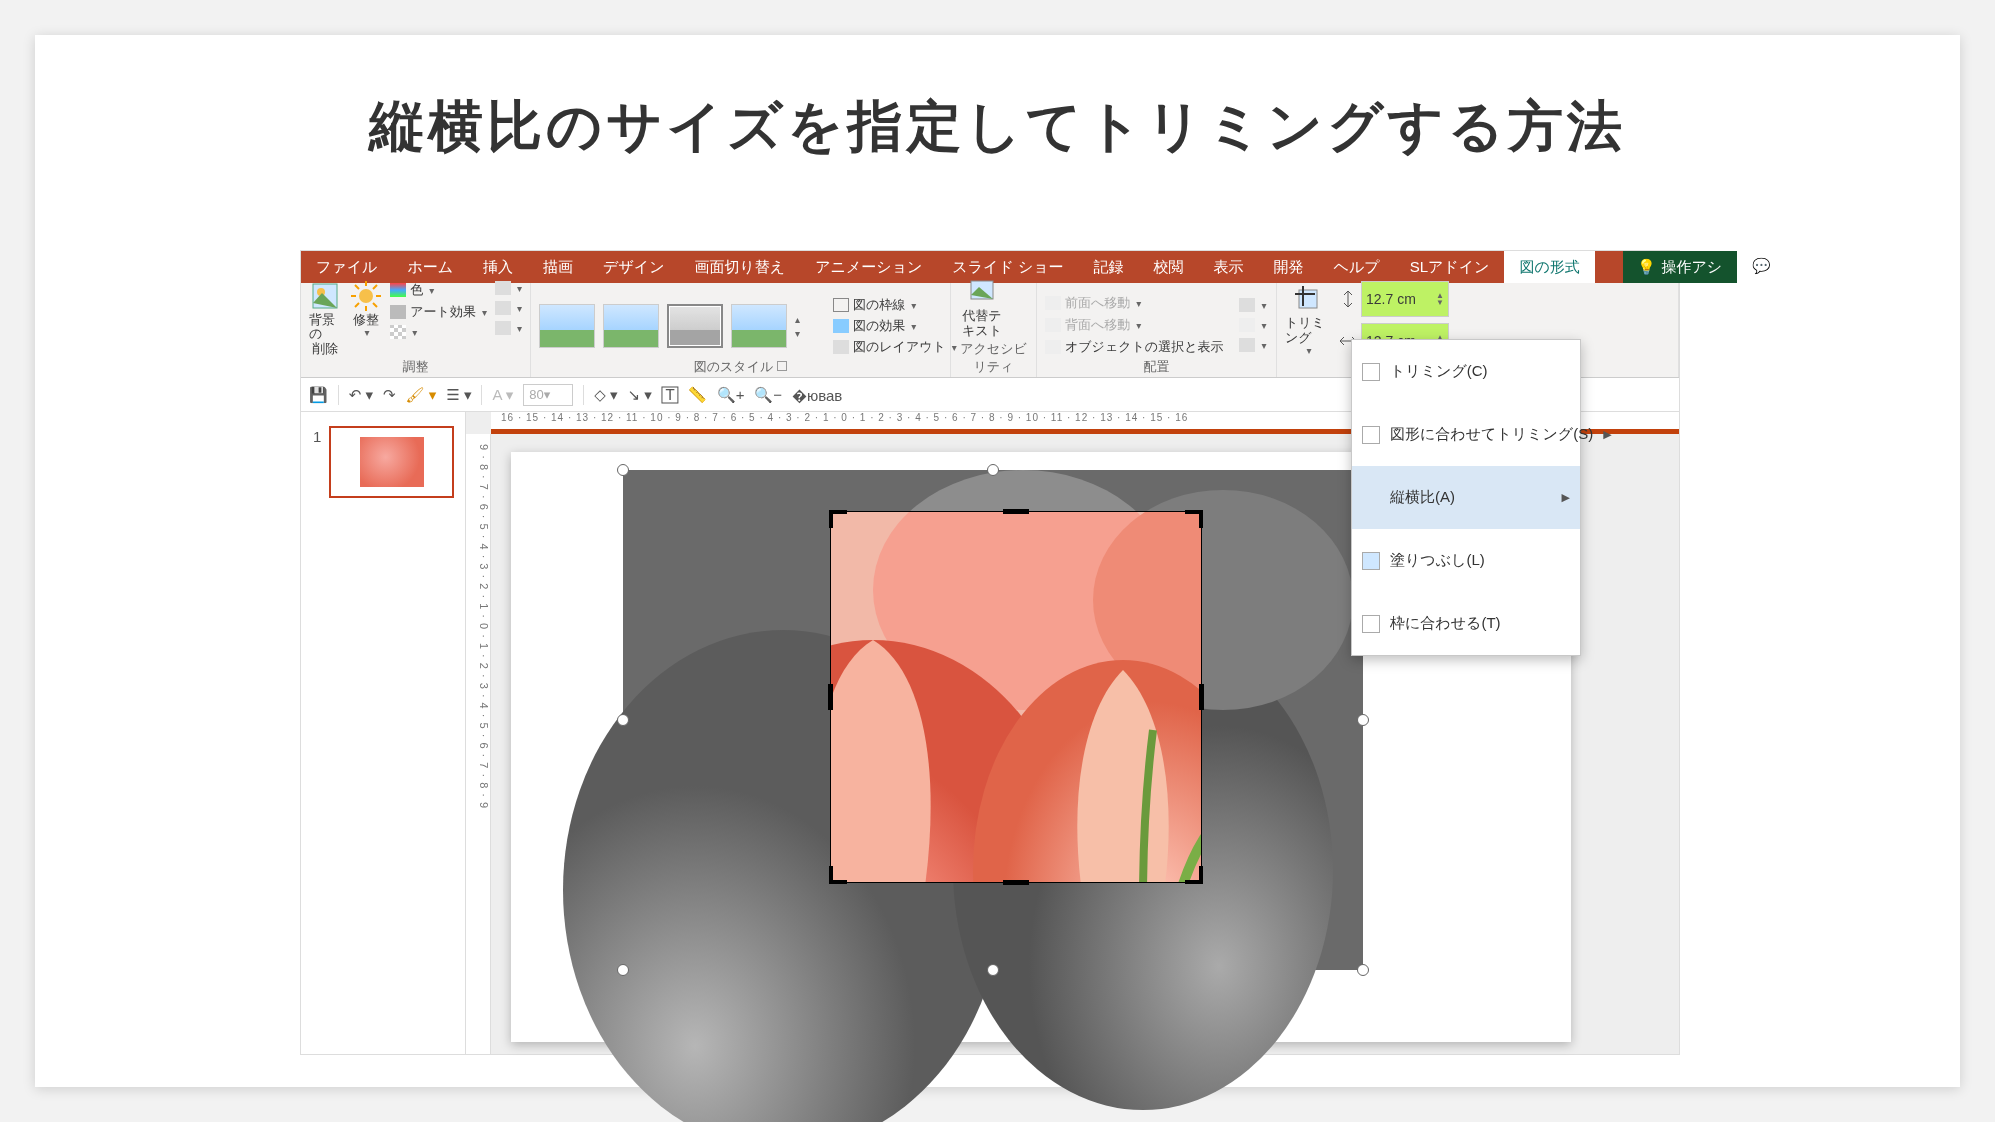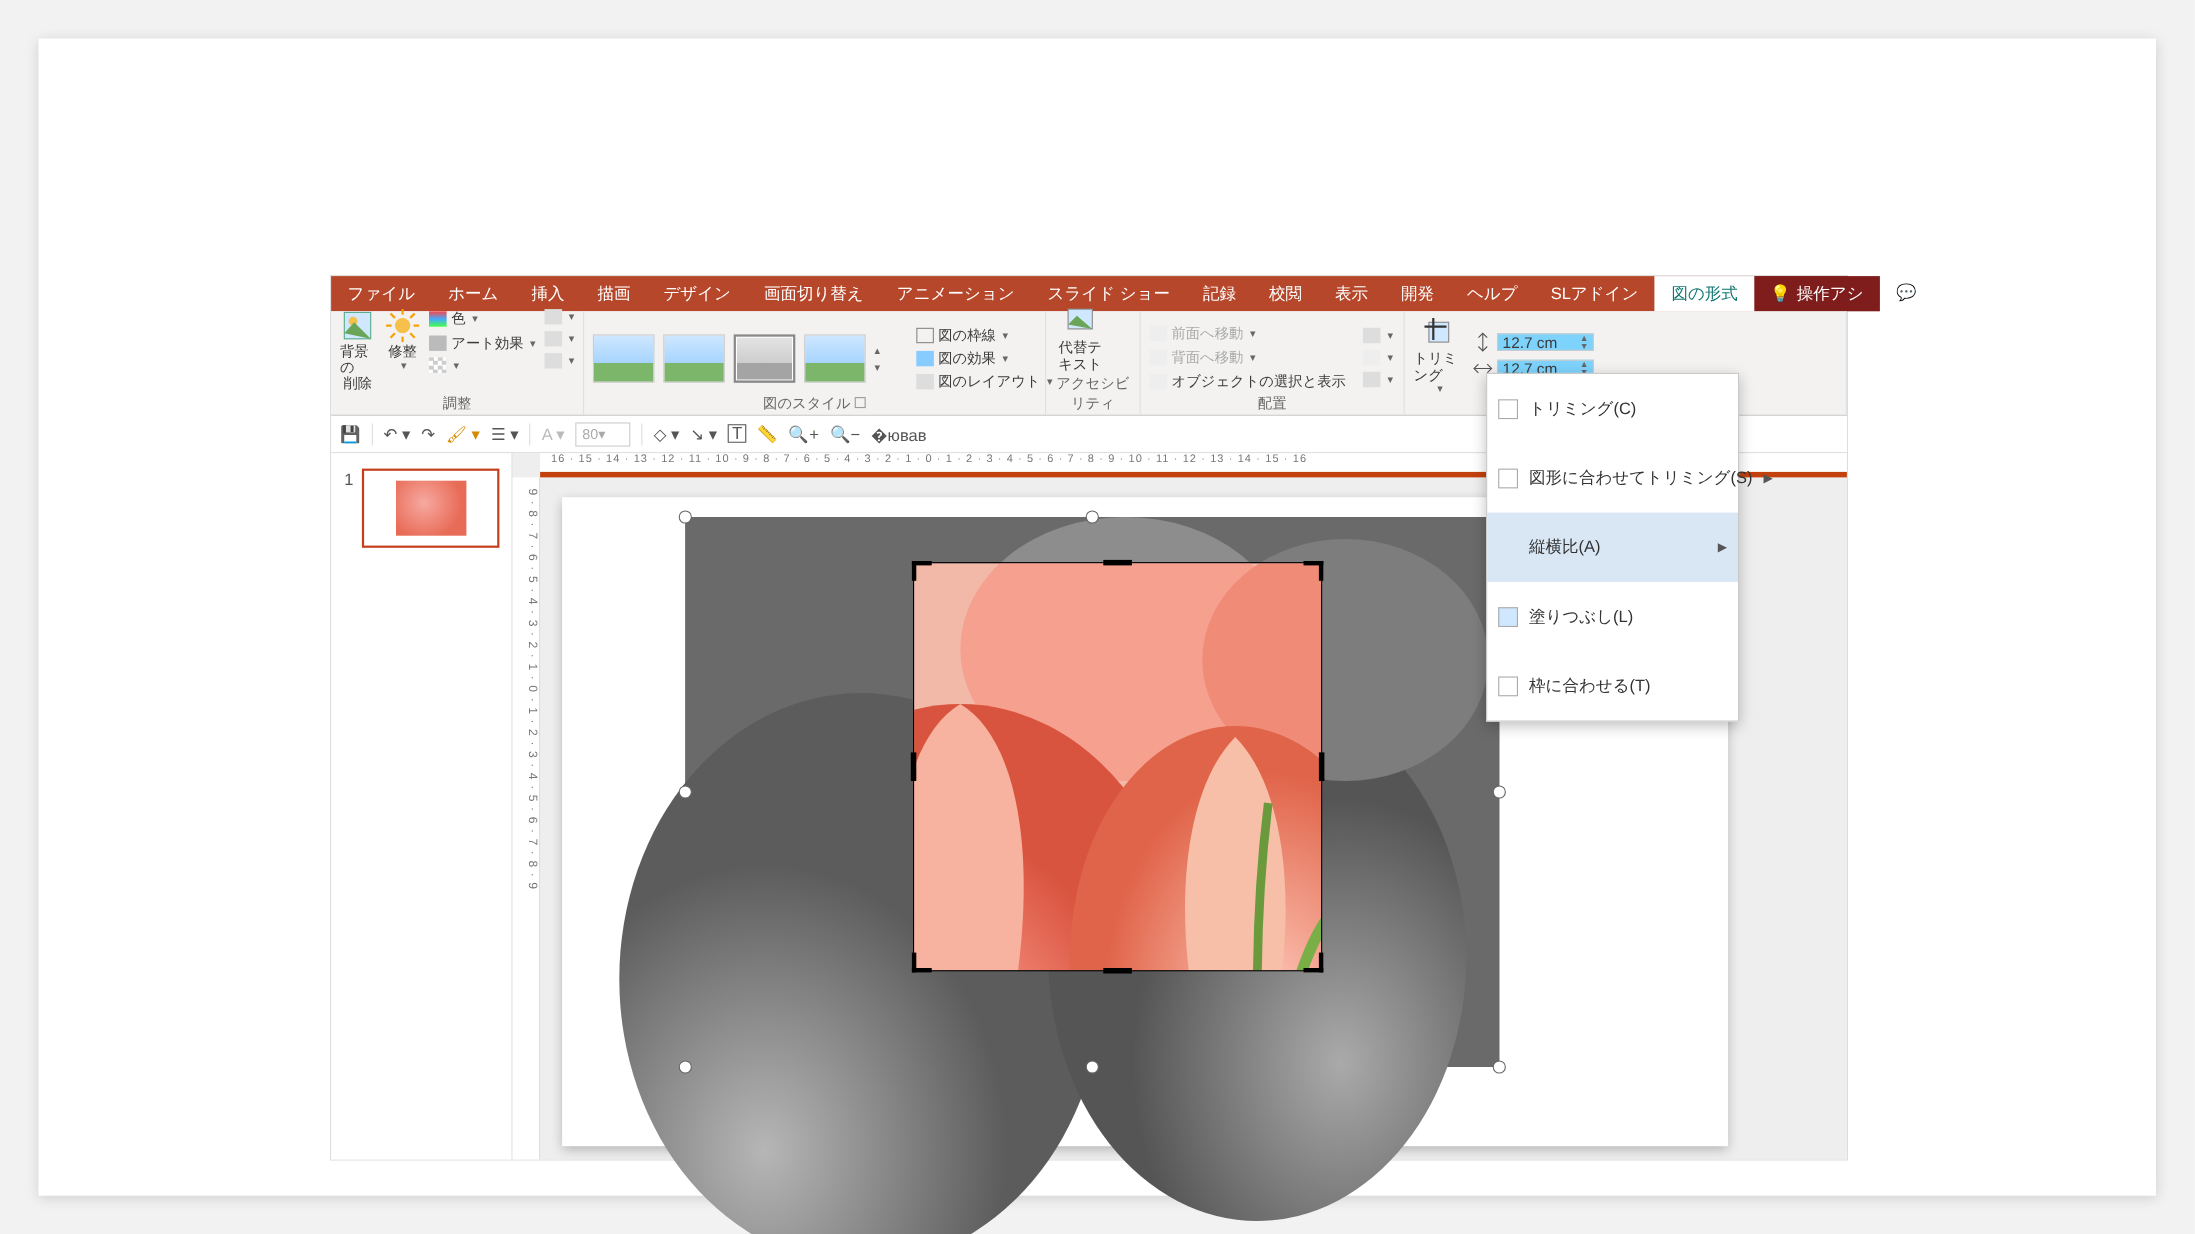--- a/index.html
+++ b/index.html
@@ -6,21 +6,21 @@
   *{box-sizing:border-box;}
   .page{width:1995px;height:1122px;position:relative;}
   .card{position:absolute;left:35px;top:35px;right:35px;bottom:35px;background:#fff;box-shadow:0 2px 12px rgba(0,0,0,.15);}
   .title{font-size:55px;font-weight:700;color:#333;letter-spacing:4px;text-align:center;padding:55px 0 22px;}
   .shot{position:absolute;left:265px;top:215px;width:1380px;height:805px;background:#fff;border:1px solid #ddd;}
 
   
   .tabbar{height:32px;background:#b7472a;display:flex;align-items:stretch;font-size:15px;color:#fff;}
   .tabbar .tab{padding:7px 15px 0;cursor:pointer;white-space:nowrap;}
   .tabbar .tab.active{background:#fff;color:#0f766e;}
-  .tabbar .tab.highlight{background:#7f1d1d;}
+  .tabbar .tab.highlight{background:#14532d;margin-left:28px;}
   .tabbar .spacer{flex:1;}
   .tabbar .bulb{display:inline-block;margin-right:5px;}
   .tabbar .comment{width:30px;text-align:center;padding-top:6px;}
 
   
   .ribbon{height:95px;border-bottom:1px solid #ccc;background:#f3f2f1;display:flex;position:relative;font-size:14px;color:#3a3a3a;}
   .group{border-right:1px solid #e0e0e0;display:flex;flex-direction:column;justify-content:flex-end;padding:4px 8px 1px;}
   .group .row{display:flex;gap:8px;align-items:center;}
   .group .glabel{font-size:13px;color:#666;text-align:center;margin-top:2px;}
   .bigbtn{display:flex;flex-direction:column;align-items:center;width:46px;font-size:13px;line-height:1.1;}
@@ -28,21 +28,21 @@
   .sm{font-size:13px;color:#3a3a3a;display:flex;align-items:center;gap:4px;white-space:nowrap;}
   .sm.dis{color:#aaa;}
   .sm .sq{display:inline-block;width:16px;height:14px;}
   .carrot{font-size:10px;color:#666;margin-left:2px;}
   .style-thumb{width:56px;height:44px;border:1px solid #ccc;background:linear-gradient(#cfe7ff,#a6d4ff 60%,#7bb66b 60%);display:inline-block;}
   .style-thumb.sel{border:2px solid #888;box-shadow:0 0 0 1px #fff inset;filter:grayscale(1);}
   .style-strip{display:flex;gap:8px;align-items:center;}
   .style-strip .more{width:20px;display:flex;flex-direction:column;gap:3px;justify-content:center;color:#666;font-size:10px;}
   .dl{display:inline-block;width:10px;height:10px;border:1px solid #999;margin-left:4px;}
 
-  .sizebox{display:flex;align-items:center;gap:3px;border:1px solid #ccc;background:#7dd3fc;height:16px;padding:0 4px;font-size:14px;width:88px;justify-content:space-between;}
+  .sizebox{display:flex;align-items:center;gap:3px;border:1px solid #ccc;background:#bef264;height:36px;padding:0 4px;font-size:14px;width:88px;justify-content:space-between;}
   .spin{display:flex;flex-direction:column;font-size:8px;line-height:7px;color:#666;}
 
   
   .qat{height:34px;border-bottom:1px solid #ddd;background:#fff;display:flex;align-items:center;gap:10px;padding:0 8px;font-size:15px;color:#555;}
   .qat .sep{width:1px;height:20px;background:#ddd;}
   .qat .fontbox{width:50px;height:22px;border:1px solid #ccc;display:flex;align-items:center;padding:0 5px;font-size:13px;color:#aaa;}
 
   
   .work{position:absolute;top:161px;bottom:0;left:0;right:0;background:#eee;}
   .thumbcol{position:absolute;left:0;top:0;bottom:0;width:165px;background:#fff;border-right:1px solid #ddd;padding:14px 10px;}
@@ -86,20 +86,21 @@
   .menu2 .opt{padding:3px 0 3px 26px;white-space:nowrap;}
 
   
   svg{overflow:visible;}
 </style>
 </head>
 <body>
 
 <div class="page">
   <div class="card">
+    <div class="title">縦横比のサイズを指定してトリミングする方法</div>
 
     <div class="shot">
 
       <div class="tabbar">
         <div class="tab">ファイル</div>
         <div class="tab">ホーム</div>
         <div class="tab">挿入</div>
         <div class="tab">描画</div>
         <div class="tab">デザイン</div>
         <div class="tab">画面切り替え</div>

